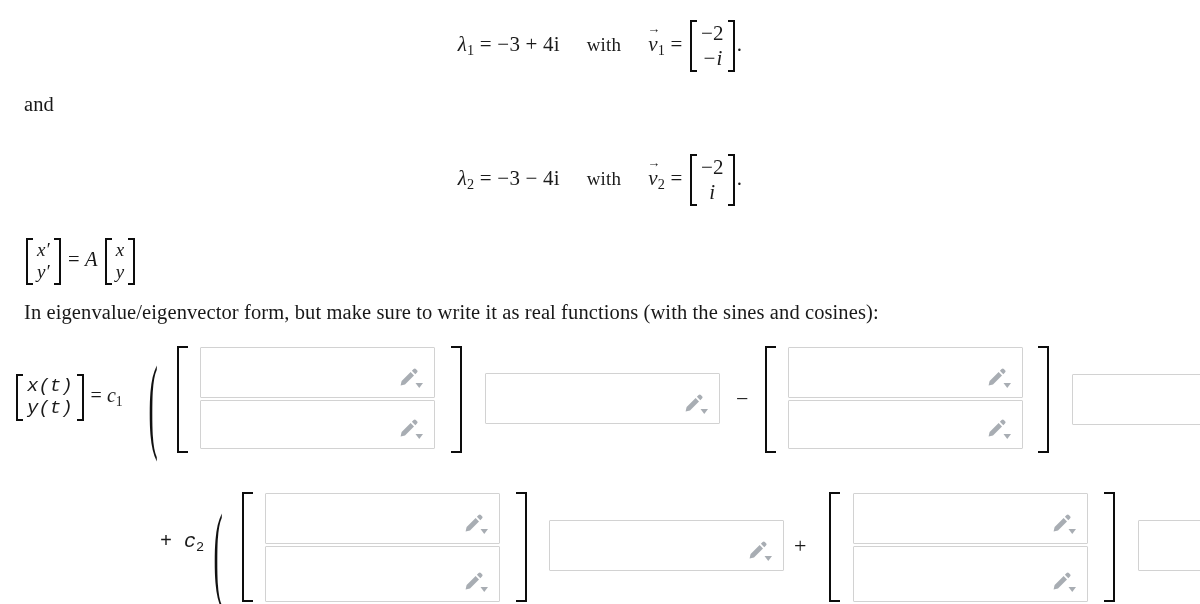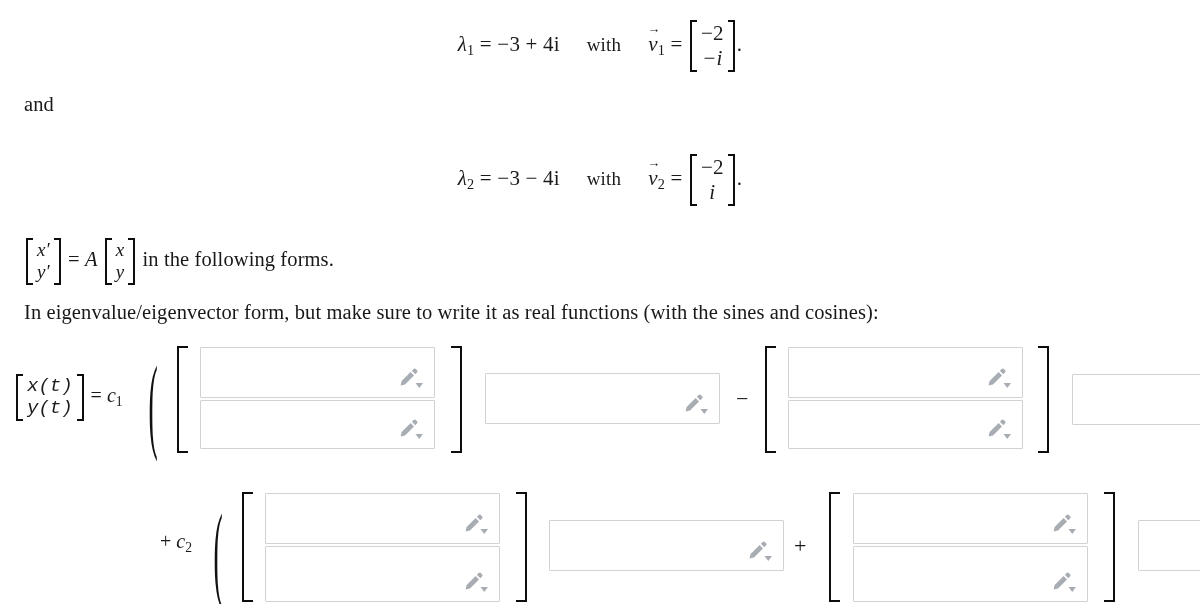--- a/index.html
+++ b/index.html
@@ -200,21 +200,20 @@
   <span class="math mo">=</span>
   <span class="math mi">A</span>
   <span class="matrix math" style="font-size:19px;">
     <span class="brk brk-l"></span>
     <span class="cells">
       <span class="mi">x</span>
       <span class="mi">y</span>
     </span>
     <span class="brk brk-r"></span>
   </span>
-  <span>in the following forms.</span>
 </div>
 
 <div class="abs para" style="left:24px; top:300px; white-space:nowrap;">In eigenvalue/eigenvector form, but make sure to write it as real functions (with the sines and cosines):</div>
 
 <div class="abs math" style="left:14px; top:374px; font-size:20px;">
   <span class="matrix" style="font-size:19px;font-family:Liberation Mono, monospace;">
     <span class="brk brk-l"></span>
     <span class="cells">
       <span class="mi">x(t)</span>
       <span class="mi">y(t)</span>
@@ -289,21 +288,21 @@
         <path d="M2.6 13.1 L11.6 4.1 L15.0 7.5 L6.0 16.5 L1.6 17.5 Z"></path>
         <path d="M12.9 2.8 L14.6 1.1 A1.6 1.6 0 0 1 16.9 1.1 L18.0 2.2 A1.6 1.6 0 0 1 18.0 4.5 L16.3 6.2 Z"></path>
       </g>
       <polygon points="16.5,15.0 24.0,15.0 20.25,20.0" fill="#a8adb3"></polygon>
     </svg>
   </span>
 </div>
 
 <div class="ansbox" style="left:1072px; top:374px; width:235px; height:51px;"></div>
 
-<div class="abs math" style="left:160px; top:530px; font-size:20px;">
+<div class="abs math" style="left:160px; top:530px; font-size:20px;font-family:Liberation Mono, monospace;">
   <span class="mo">+</span>
   <span class="mi">c</span><span class="subn">2</span>
 </div>
 <div class="abs" style="left:213px; top:547px;">
   <span class="bigparen">(</span>
 </div>
 
 <div class="abrk abrk-l" style="left:242px; top:492px; height:110px;"></div>
 <div class="abrk abrk-r" style="left:516px; top:492px; height:110px;"></div>
 

